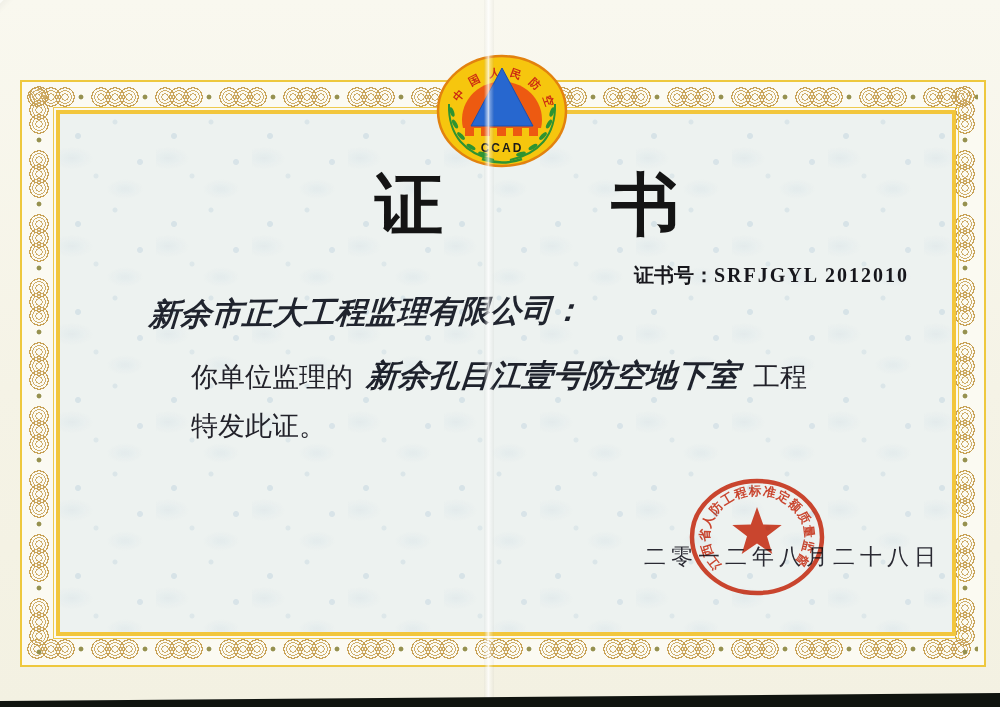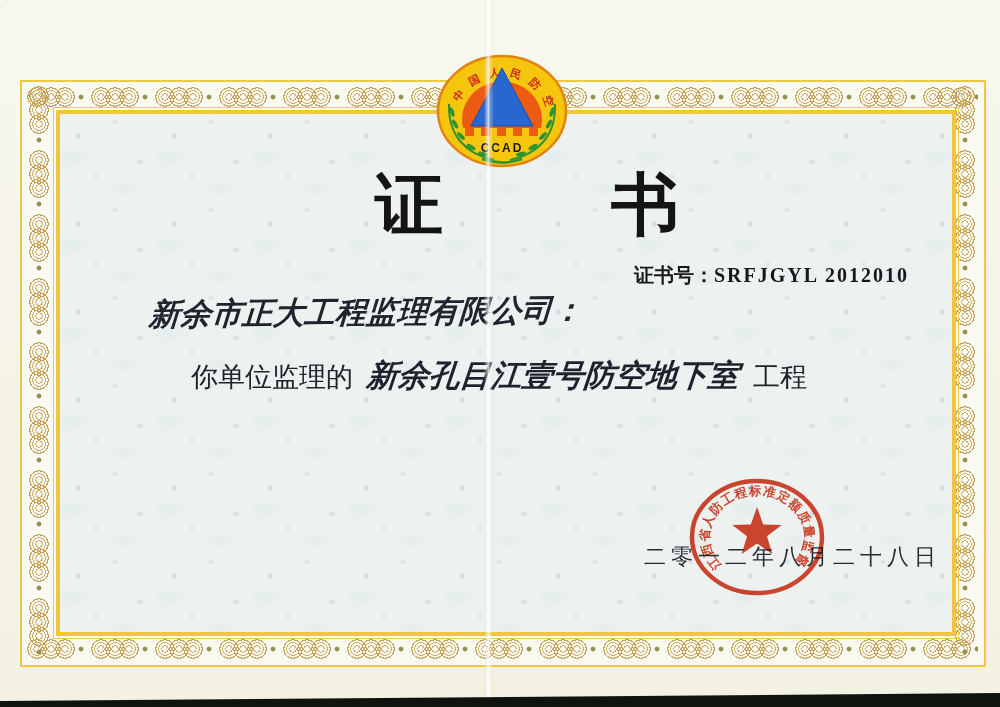--- a/index.html
+++ b/index.html
@@ -140,20 +140,21 @@
 </div>
 
 <div class="cert-no">
   <span>证书号：</span><span class="val">SRFJGYL 2012010</span>
 </div>
 
 <div class="recipient">新余市正大工程监理有限公司：</div>
 
 <div class="body-lines">
   <div><span class="indent"></span><span>你单位监理的</span><span class="hand">新余孔目江壹号防空地下室</span><span>工程</span></div>
+  <div><span class="indent"></span><span>特发此证。</span></div>
 </div>
 
 <div class="date-line">二零一二年八月二十八日</div>
 
 <svg class="seal" viewBox="0 0 142 122" xmlns="http://www.w3.org/2000/svg">
   <ellipse cx="71" cy="61" rx="65" ry="56" fill="none" stroke="#d5341a" stroke-width="4.5"></ellipse>
   <polygon points="71,31 77.2,48.5 95.7,49 81,60.2 86.3,78 71,67.5 55.7,78 61,60.2 46.3,49 64.8,48.5" fill="#d5341a"></polygon>
   <path id="sealArc" d="M 37.1,90.7 A 48,42 0 1 1 104.9,90.7" fill="none"></path>
   <text font-size="12.5" font-weight="bold" fill="#d5341a" letter-spacing="1" font-family="Liberation Serif, DejaVu Serif, serif">
     <textPath href="#sealArc" startOffset="2">江西省人防工程标准定额质量监督站</textPath>

